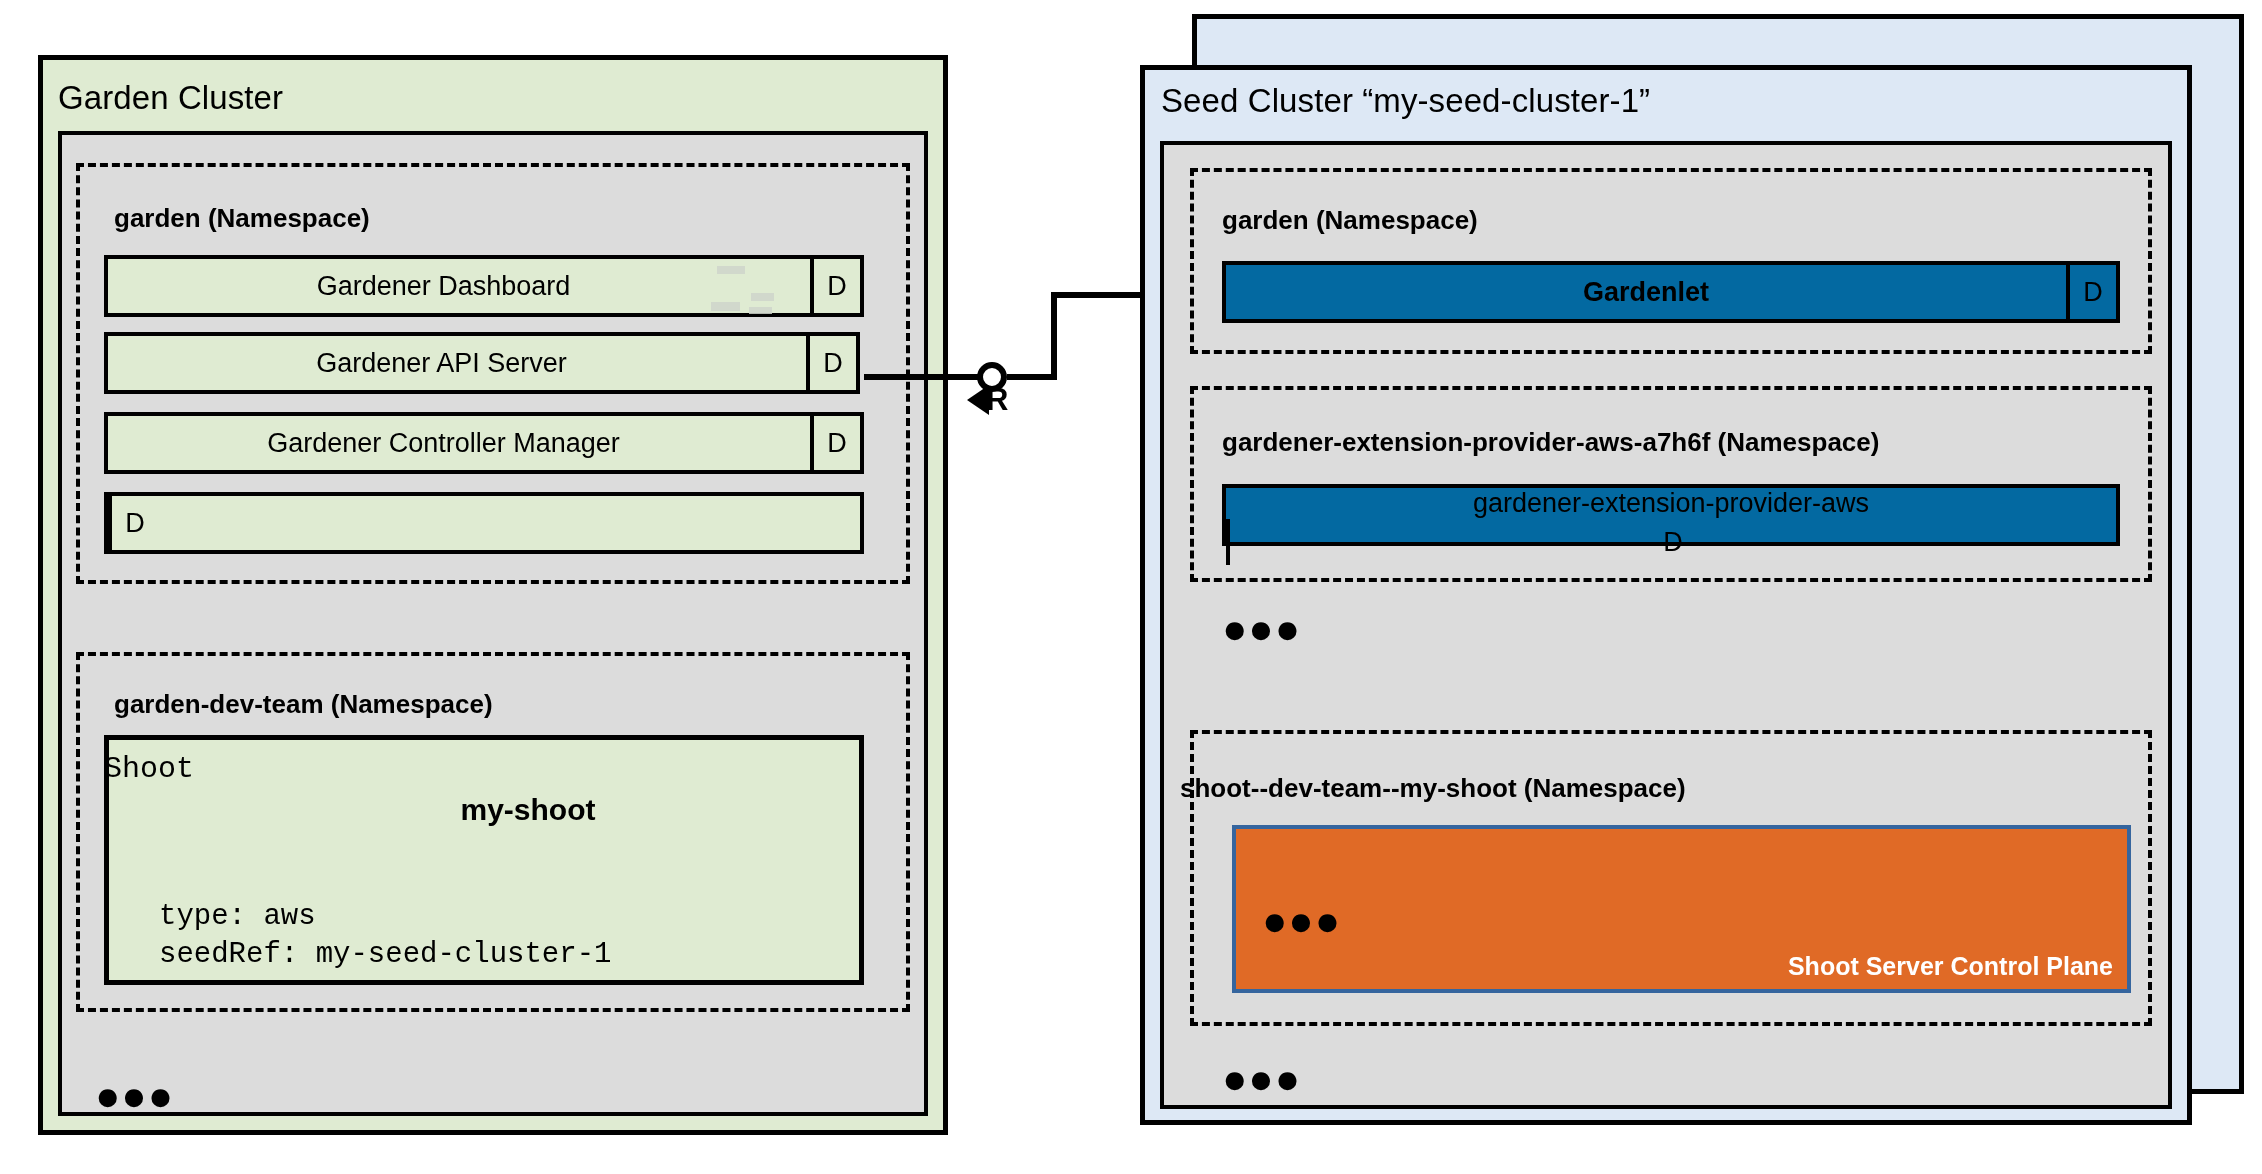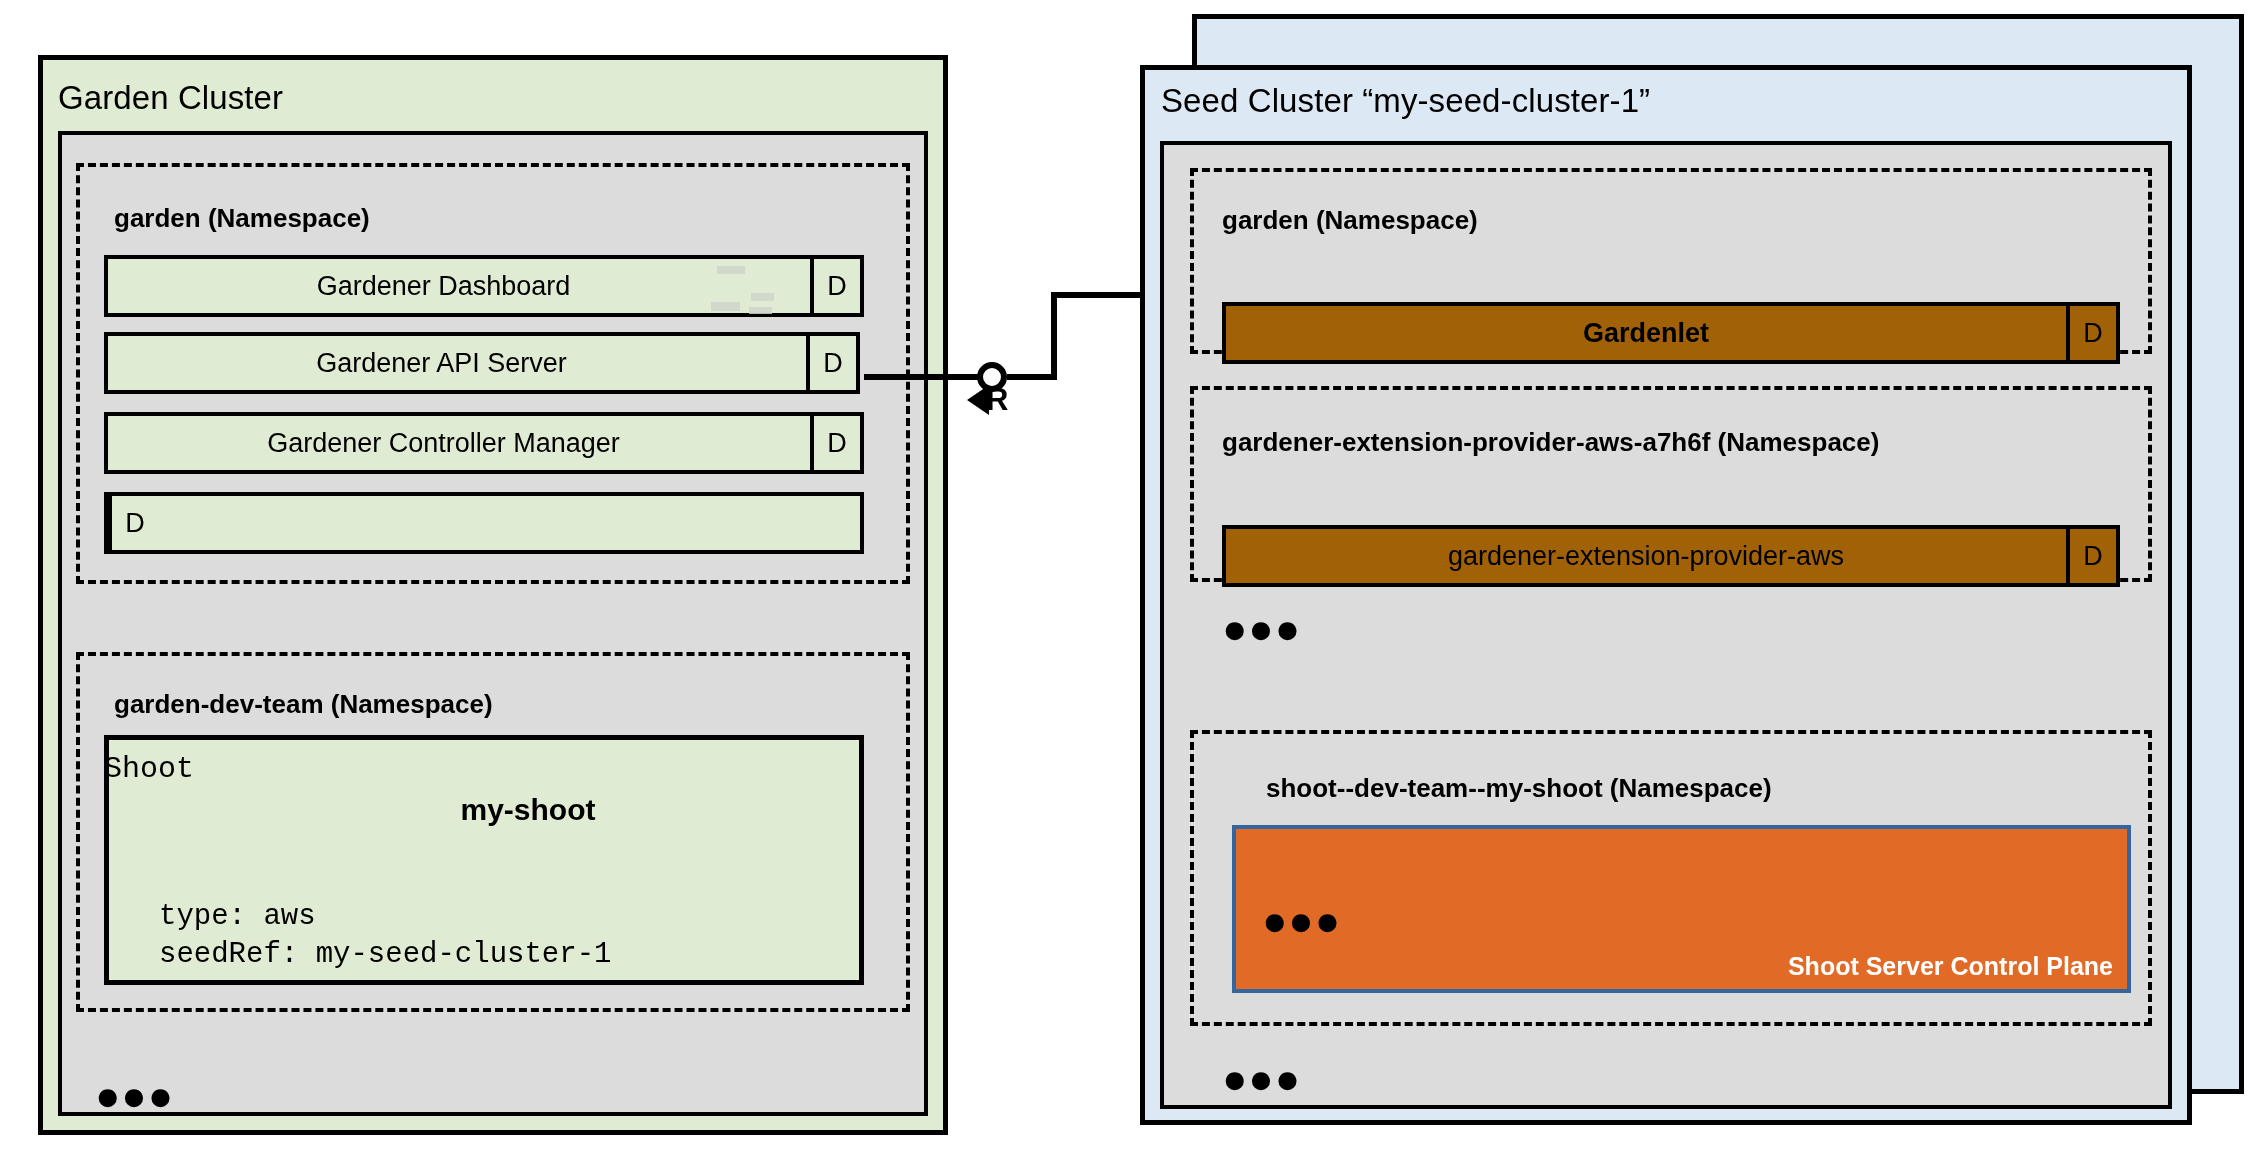--- a/index.html
+++ b/index.html
@@ -69,21 +69,21 @@
   }
   .pod .pod-kind {
     flex: 0 0 46px;
     border-left: 4px solid #000;
     display: flex;
     align-items: center;
     justify-content: center;
     font-size: 27px;
   }
   .pod.green { background: #dfebd2; gap: 31px; }
-  .pod.orange { background: #a16207; margin-top: 41px; }
+  .pod.orange { background: #0369a1; }
   .pod .bold { font-weight: bold; }
 
   
   .artifact {
     position: absolute;
     background: #cfd5cb;
     opacity: .85;
   }
 
   .ellipsis {
@@ -237,29 +237,29 @@
   <div class="ns-title" style="left:1222px; top:205px;">garden (Namespace)</div>
 
   <div class="pod orange" style="left:1222px; top:261px; width:898px; height:62px;">
     <div class="pod-label bold">Gardenlet</div>
     <div class="pod-kind">D</div>
   </div>
 
   <div class="ns-box" style="left:1190px; top:386px; width:962px; height:196px;"></div>
   <div class="ns-title" style="left:1222px; top:427px;text-align:center;">gardener-extension-provider-aws-a7h6f (Namespace)</div>
 
-  <div class="pod orange" style="left:1222px; top:484px; width:898px; height:62px;">
+  <div class="pod orange" style="left:1222px; top:484px; width:898px; height:62px;flex-direction:column;">
     <div class="pod-label">gardener-extension-provider-aws</div>
     <div class="pod-kind">D</div>
   </div>
 
   <div class="ellipsis" style="left:1222px; top:608px;">●●●</div>
 
   <div class="ns-box" style="left:1190px; top:730px; width:962px; height:296px;"></div>
-  <div class="ns-title" style="left:1266px; top:773px;">shoot--dev-team--my-shoot (Namespace)</div>
+  <div class="ns-title" style="left:1180px; top:773px;">shoot--dev-team--my-shoot (Namespace)</div>
 
   <div class="control-plane" style="left:1232px; top:825px; width:899px; height:168px;">
     <div class="control-plane-label">Shoot Server Control Plane</div>
   </div>
   <div class="ellipsis" style="left:1262px; top:900px;">●●●</div>
 
   <div class="ellipsis" style="left:1222px; top:1058px;">●●●</div>
 
 </div>
 

